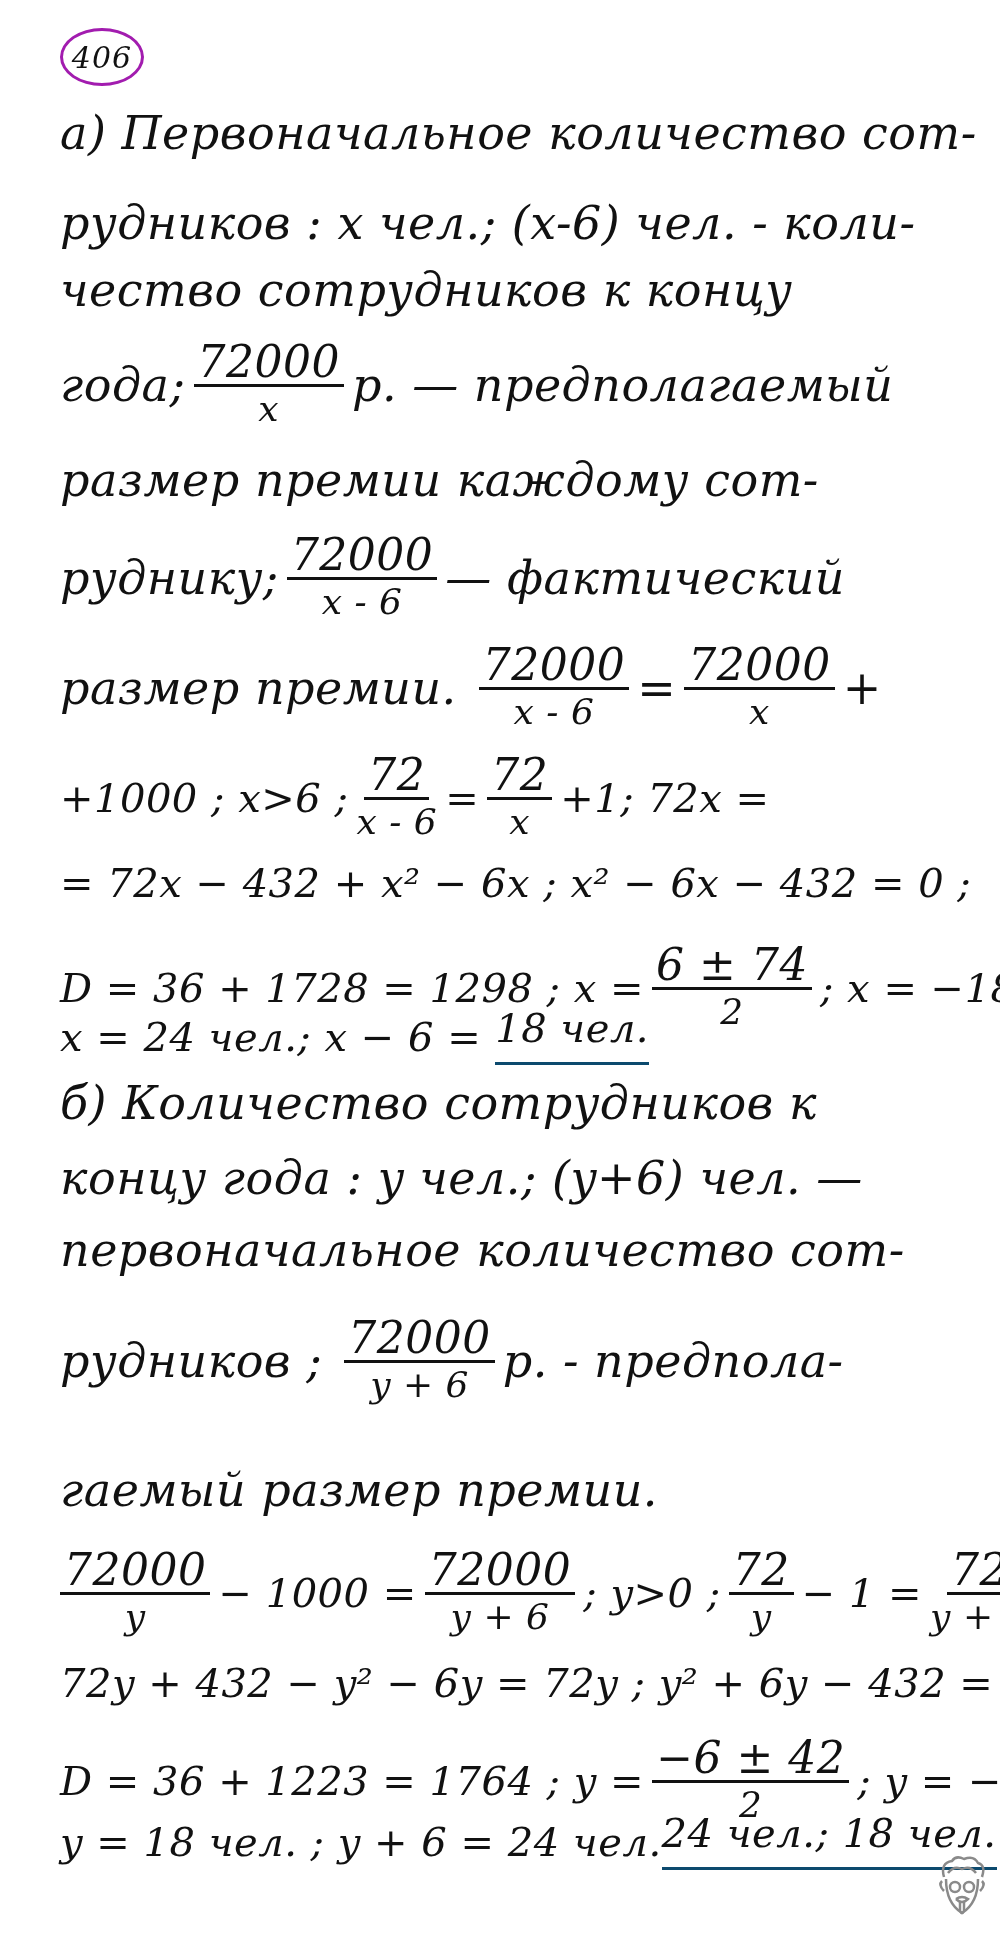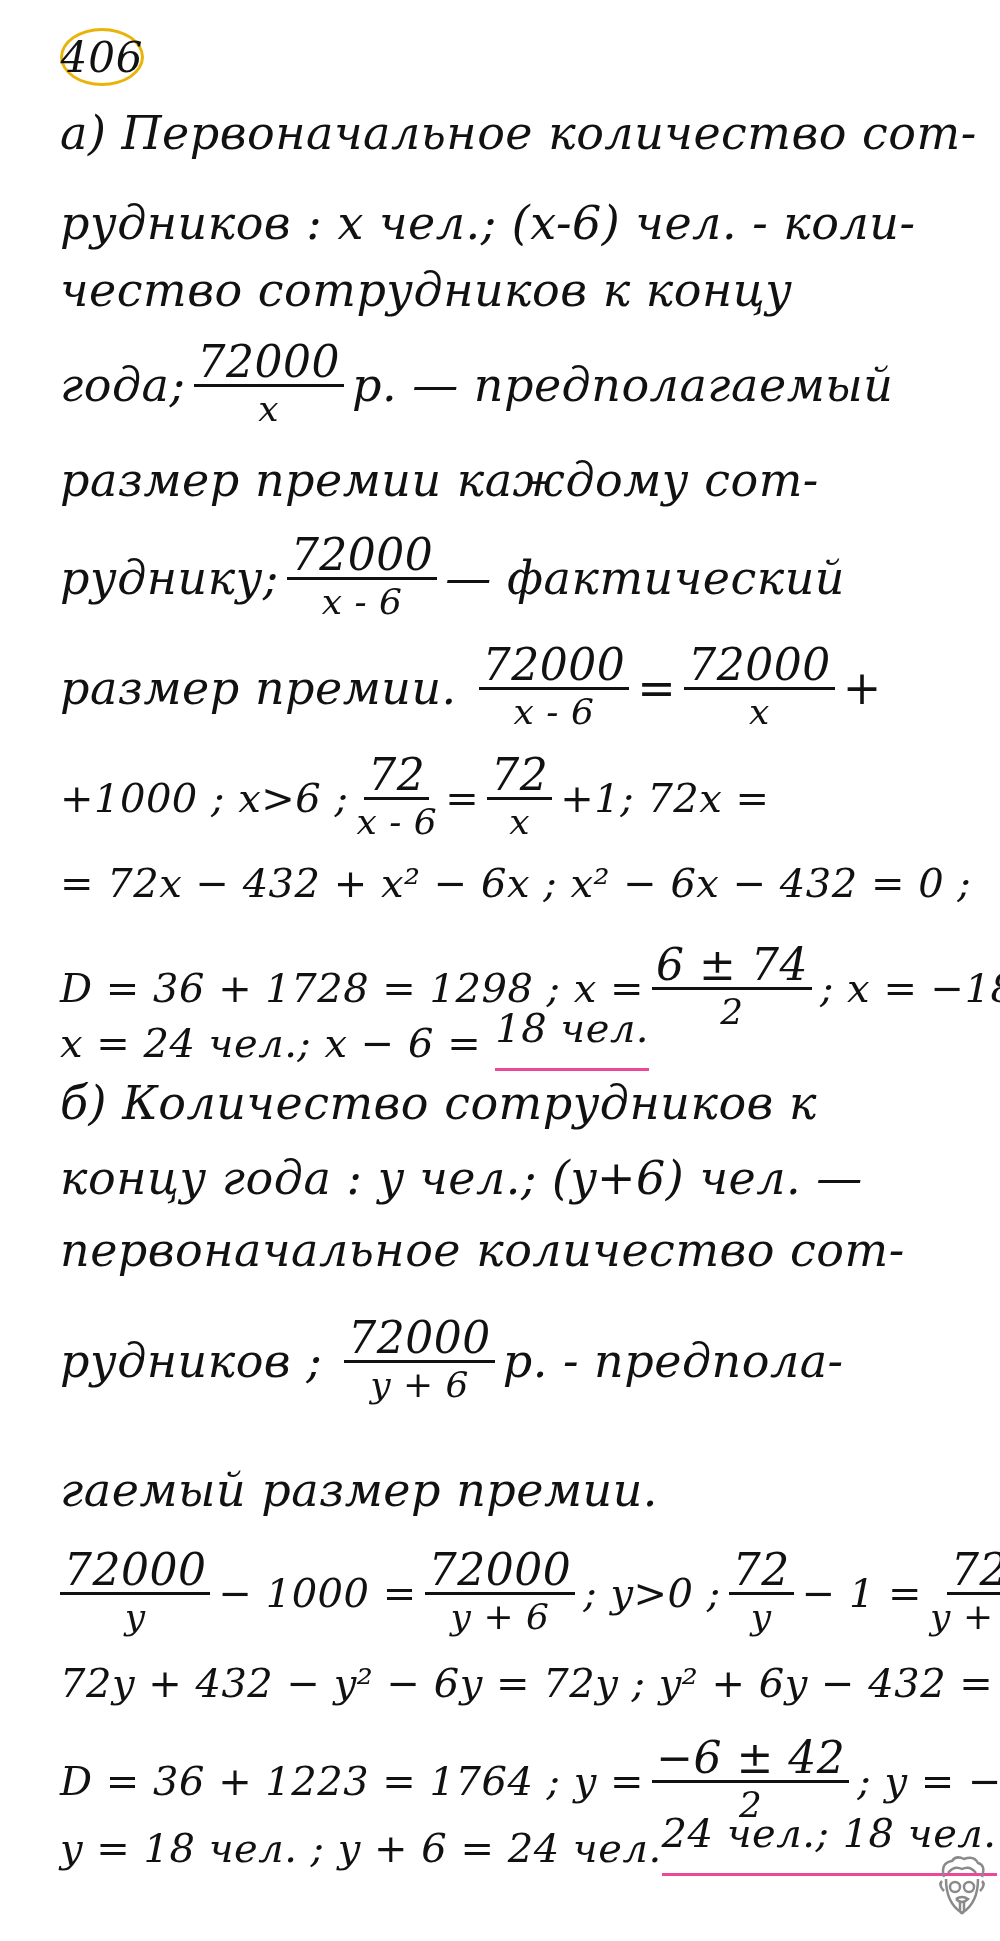--- a/index.html
+++ b/index.html
@@ -4,42 +4,42 @@
 <style>
   html, body { margin: 0; padding: 0; background: #ffffff; }
   body {
     width: 1000px; height: 1941px; position: relative; overflow: hidden;
     font-family: "DejaVu Serif", serif;
     color: #111111;
   }
   .page { position: absolute; inset: 0; }
   .badge {
     position: absolute; left: 60px; top: 28px;
-    width: 78px; height: 52px; border: 3px solid #eab308; border-radius: 50%;
+    width: 78px; height: 52px; border: 3px solid #a21caf; border-radius: 50%;
     display: flex; align-items: center; justify-content: center;
-    font-style: italic; font-size: 42px; letter-spacing: 1px;
+    font-style: italic; font-size: 30px; letter-spacing: 1px;
     font-family: "DejaVu Serif", serif;
   }
   .line {
     position: absolute; left: 60px; right: 40px;
     font-style: italic; font-size: 46px; line-height: 56px;
     white-space: nowrap;
     font-family: "DejaVu Serif", serif;
     letter-spacing: 0.5px;
     display: flex; align-items: flex-end;
   }
   .line.math { font-size: 40px; }
   .frac {
     display: inline-flex; flex-direction: column; align-items: center;
     vertical-align: middle; margin: 0 8px; position: relative; top: 18px;
   }
   .frac .num { border-bottom: 3px solid #111; padding: 0 4px; line-height: 44px; font-size: 44px; }
   .frac .den { line-height: 44px; font-size: 36px; }
   .sp { display: inline-block; width: 14px; }
-  .ul { border-bottom: 3px solid #ec4899; padding-bottom: 12px; }
+  .ul { border-bottom: 3px solid #0c4a6e; padding-bottom: 6px; }
   .watermark { position: absolute; right: 10px; bottom: 20px; width: 56px; height: 66px; }
 </style>
 </head>
 <body>
 
 <div class="page">
 
   <div class="badge">
     <span>406</span>
   </div>

